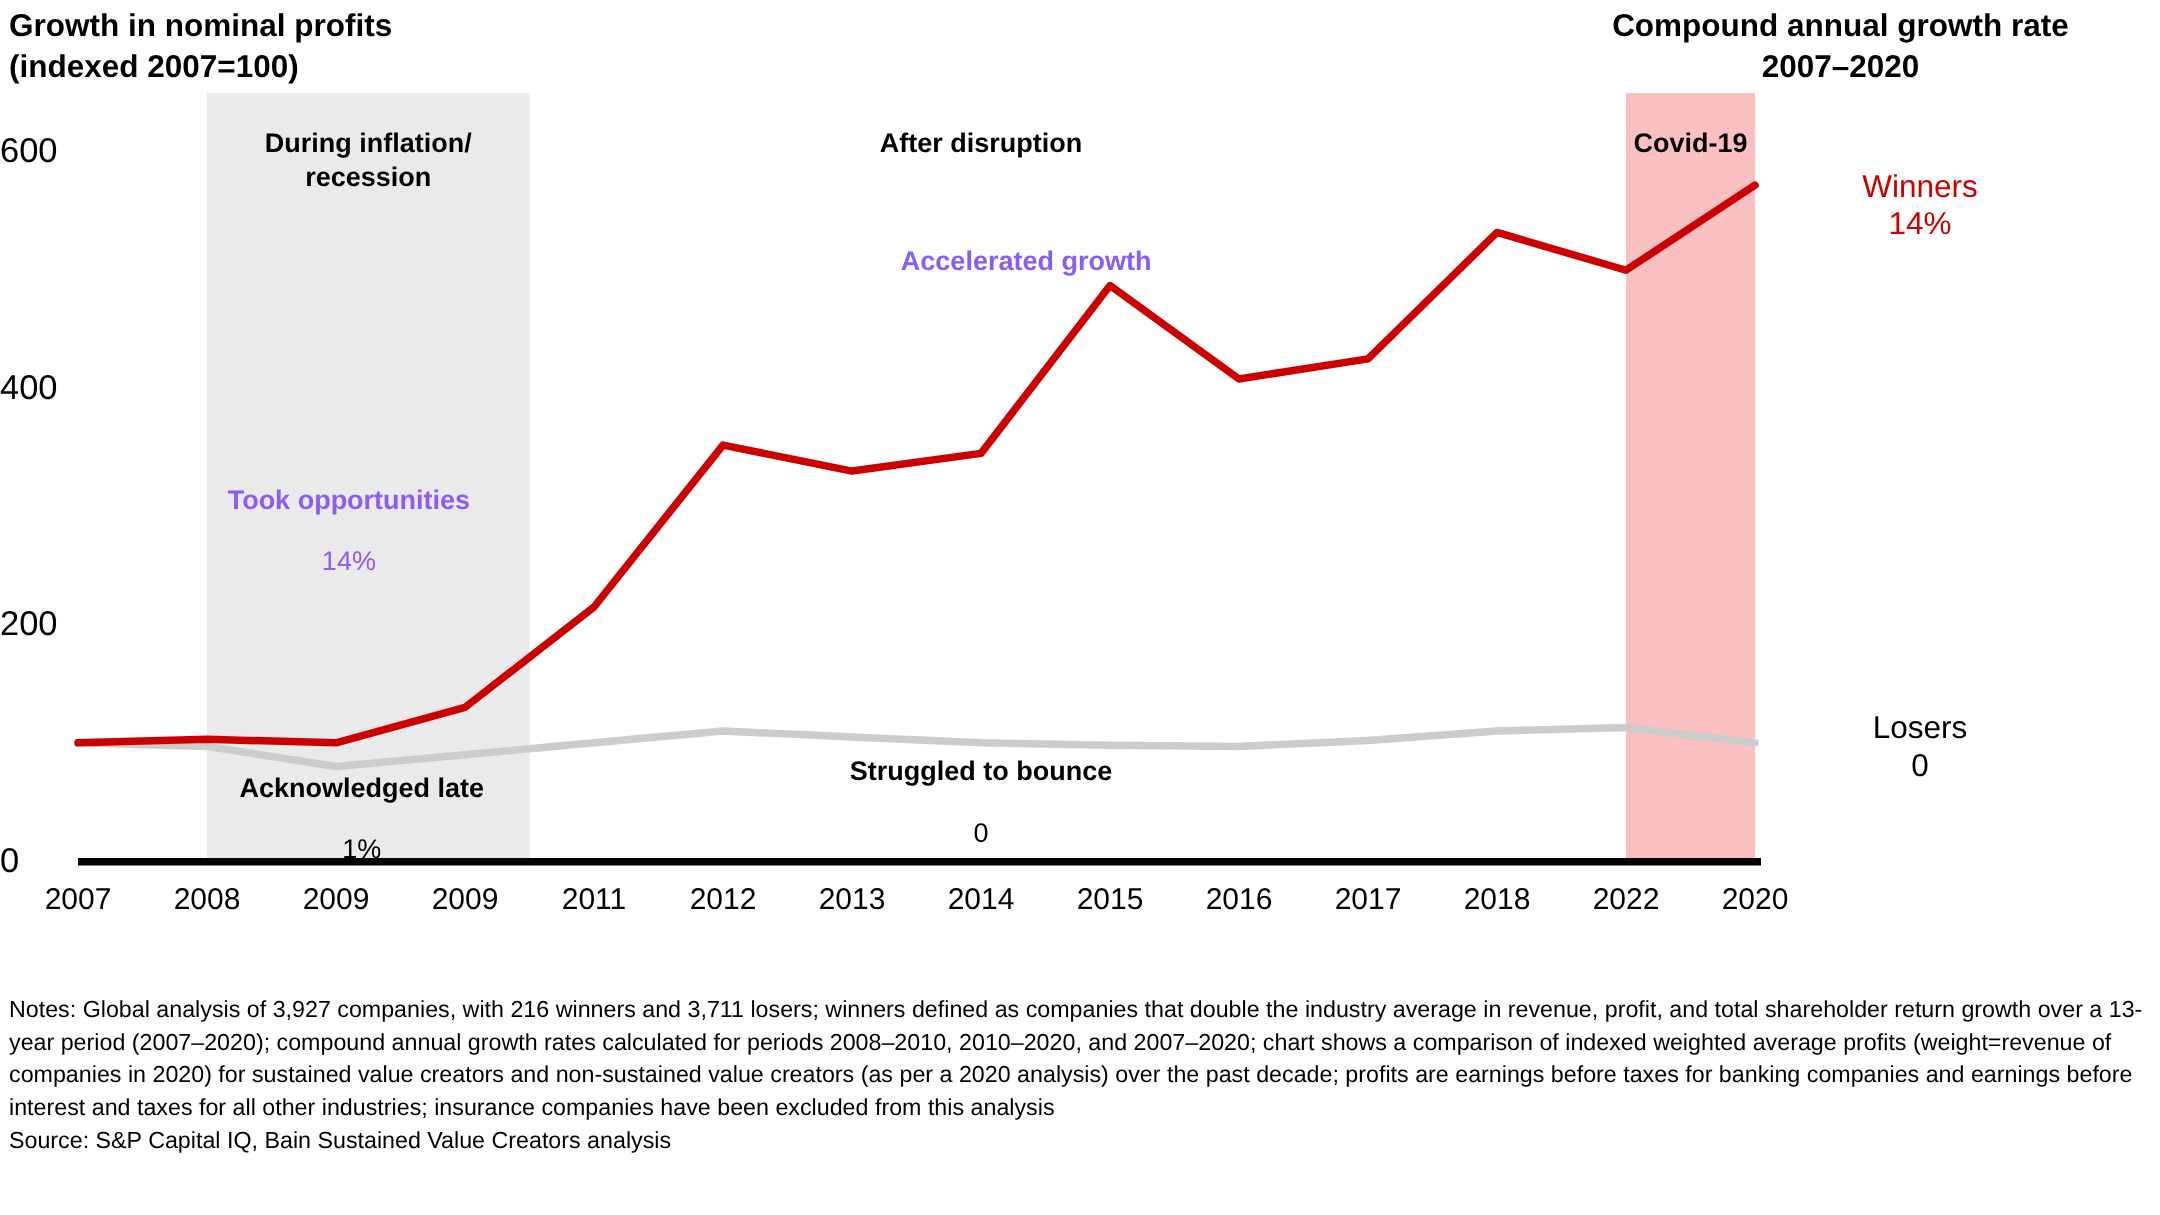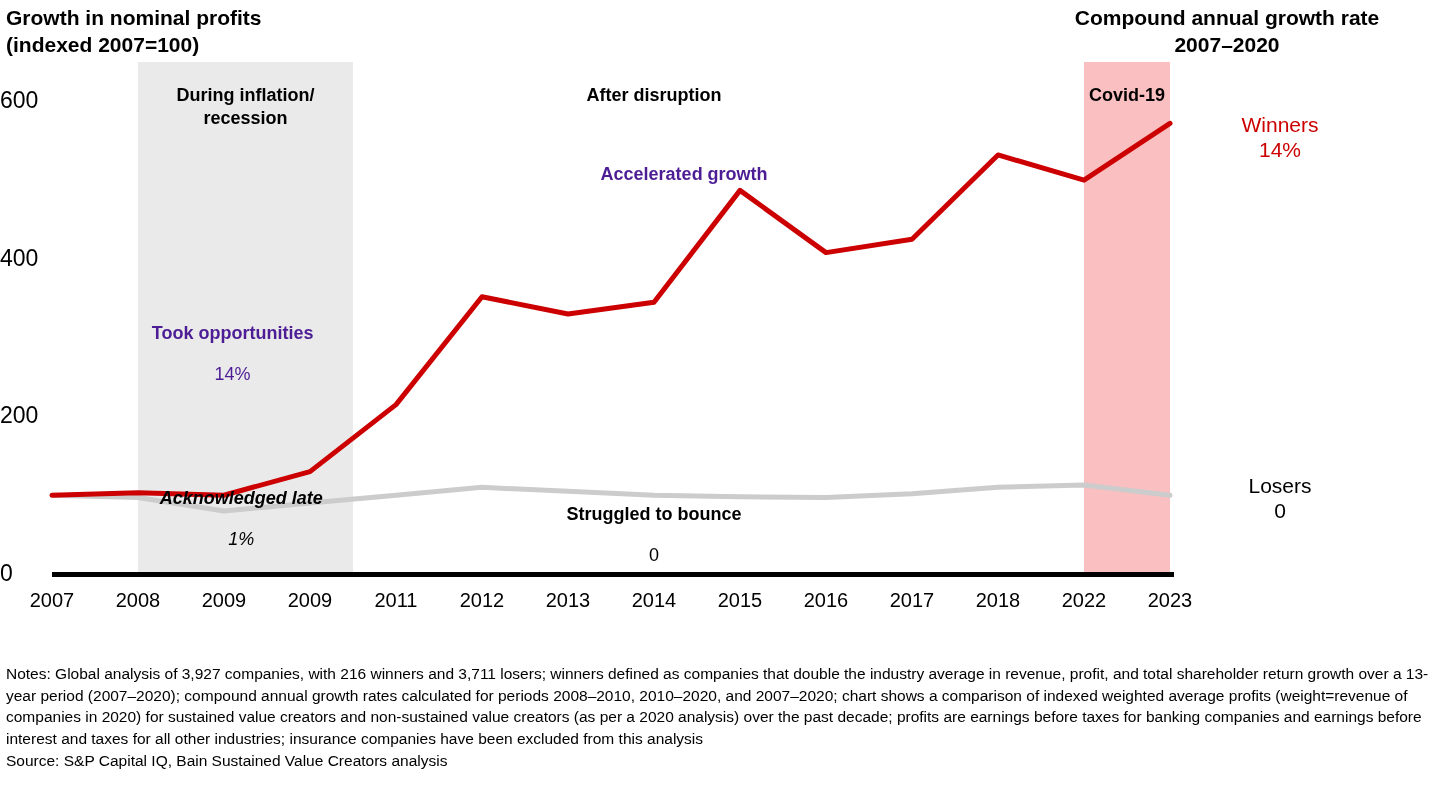--- a/index.html
+++ b/index.html
@@ -58,21 +58,21 @@
   }
 
   svg.lines { position:absolute; left:0; top:0; overflow:visible; }
 
   
   .ann {
     position:absolute; text-align:center; white-space:pre-line;
   }
   .ann .head { font-size:18px; font-weight:bold; line-height:23px; }
   .ann .val  { font-size:18px; font-weight:normal; line-height:23px; }
-  .ann.red .head, .ann.red .val { color:#4c1d95; }
+  .ann.red .head, .ann.red .val { color:#8b5cf6; }
 
   .endlabel { position:absolute; text-align:center; }
   .endlabel .name { font-size:21px; line-height:25px; }
   .endlabel .val  { font-size:21px; line-height:25px; }
   .endlabel.red .name, .endlabel.red .val { color:#cc0000; }
 
   
   #footer {
     left:6px; top:663px; width:1428px;
     font-size:15.5px; line-height:21.5px; text-align:left;
@@ -101,21 +101,21 @@
   <svg class="lines" id="svg-lines" width="1118" height="512">
     <polyline id="line-losers" fill="none" stroke="#cccccc" stroke-width="5" stroke-linejoin="round" stroke-linecap="round" points="0.00,433.23 86.00,435.59 172.00,448.98 258.00,441.11 344.00,433.23 430.00,425.35 516.00,429.29 602.00,433.23 688.00,434.81 774.00,435.59 860.00,431.66 946.00,425.35 1032.00,422.99 1118.00,433.23"></polyline>
     <polyline id="line-winners" fill="none" stroke="#cc0000" stroke-width="5" stroke-linejoin="round" stroke-linecap="round" points="0.00,433.23 86.00,430.87 172.00,433.23 258.00,409.60 344.00,342.65 430.00,234.73 516.00,252.06 602.00,240.25 688.00,128.39 774.00,190.62 860.00,177.23 946.00,92.95 1032.00,118.15 1118.00,61.44"></polyline>
   </svg>
 
   <div class="ann red" id="ann-took" style="width: 300px; left: 30.6px; top: 242.062px;">
     <div class="head">Took opportunities</div>
     <div class="val">14%</div>
   </div>
 
-  <div class="ann" id="ann-ack" style="width: 300px; left: 39.2px; top: 407px; font-style: italic;">
+  <div class="ann" id="ann-ack" style="width: 300px; left: 39.2px; top: 434px;">
     <div class="head">Acknowledged late</div>
     <div class="val">1%</div>
   </div>
 
   <div class="ann red" id="ann-accel" style="width: 320px; left: 472.1px; top: 82.7077px;">
     <div class="head">Accelerated growth</div>
   </div>
 
   <div class="ann" id="ann-struggled" style="width: 360px; left: 422px; top: 423.354px;">
     <div class="head">Struggled to bounce</div>
@@ -139,21 +139,21 @@
     <div class="xtick" style="left: 258px;">2009</div>
     <div class="xtick" style="left: 344px;">2011</div>
     <div class="xtick" style="left: 430px;">2012</div>
     <div class="xtick" style="left: 516px;">2013</div>
     <div class="xtick" style="left: 602px;">2014</div>
     <div class="xtick" style="left: 688px;">2015</div>
     <div class="xtick" style="left: 774px;">2016</div>
     <div class="xtick" style="left: 860px;">2017</div>
     <div class="xtick" style="left: 946px;">2018</div>
     <div class="xtick" style="left: 1032px;">2022</div>
-    <div class="xtick" style="left: 1118px;">2023</div>
+    <div class="xtick" style="left: 1118px;">2020</div>
   </div>
 
 <div class="endlabel red" id="end-winners" style="left: 1180px; width: 200px; top: 112px;">
   <div class="name">Winners</div>
   <div class="val">14%</div>
 </div>
 <div class="endlabel" id="end-losers" style="left: 1180px; width: 200px; top: 473.231px;">
   <div class="name">Losers</div>
   <div class="val">0</div>
 </div>

